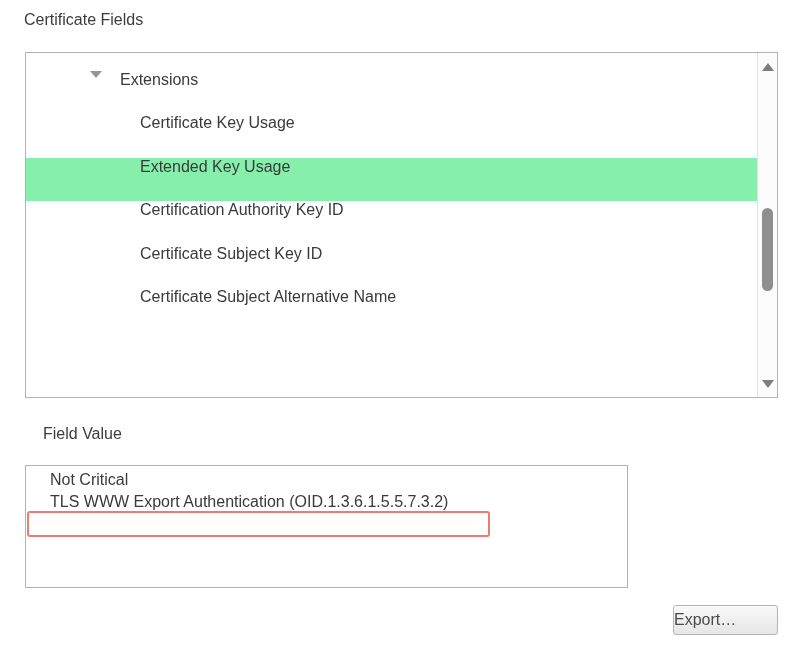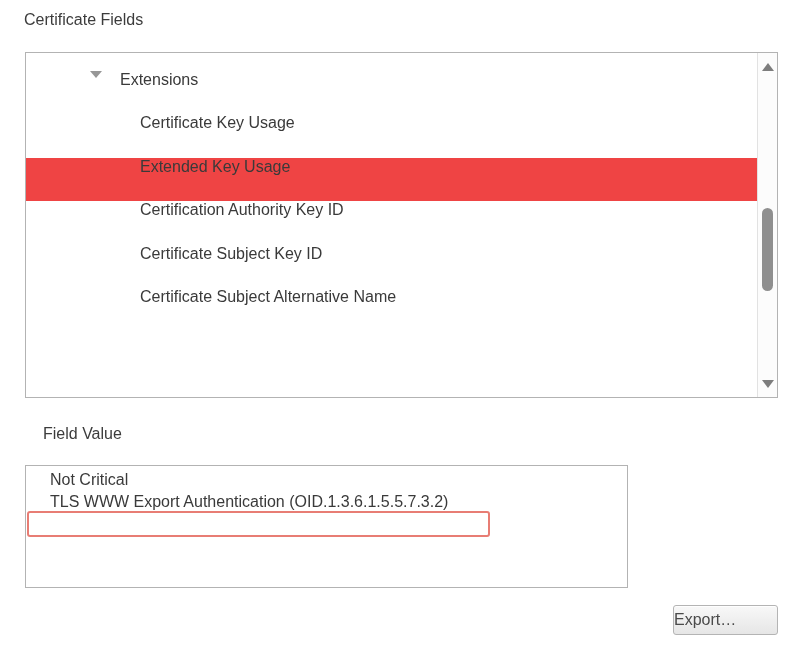--- a/index.html
+++ b/index.html
@@ -37,21 +37,21 @@
     height: 43.5px;
     display: flex;
     align-items: flex-start;
     font-size: 16px;
     color: #3a3a3a;
     white-space: nowrap;
     cursor: default;
   }
   .tree-row.lvl1 { padding-left: 64px; }
   .tree-row.lvl2 { padding-left: 114px; }
-  .tree-row.selected { background: #ef4444; }
+  .tree-row.selected { background: #86efac; }
   .expander {
     width: 0; height: 0;
     border-left: 6px solid transparent;
     border-right: 6px solid transparent;
     border-top: 7px solid #979797;
     margin-right: 18px;
     flex: 0 0 auto;
   }
 
   

